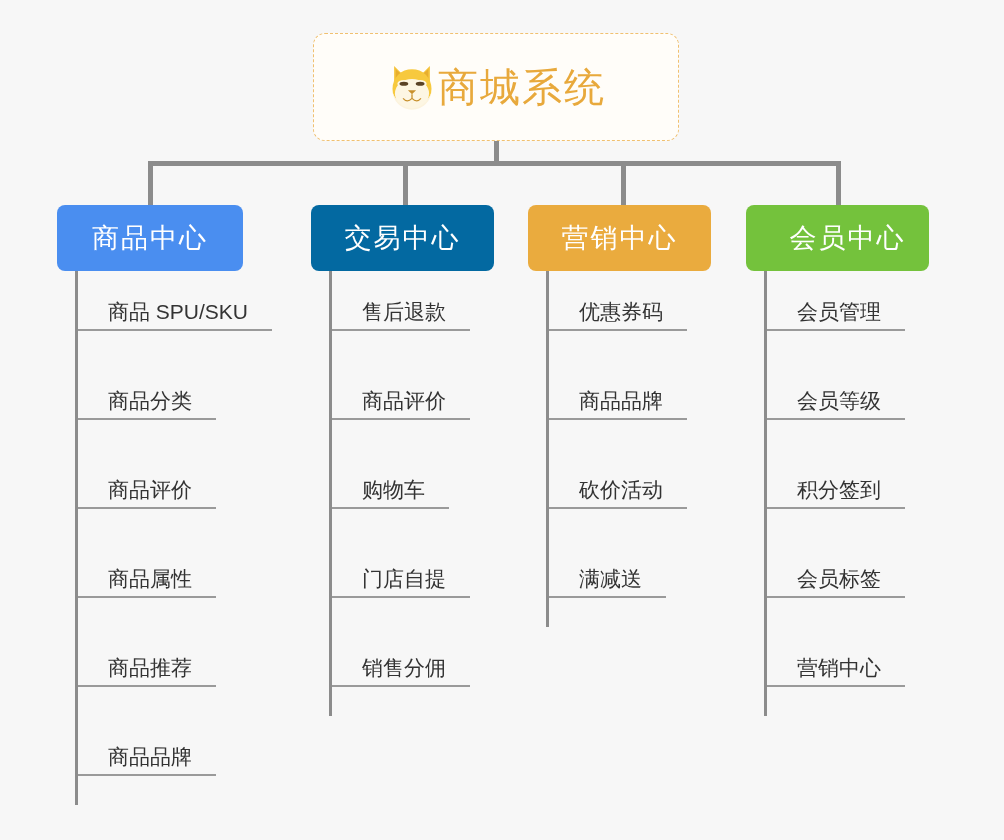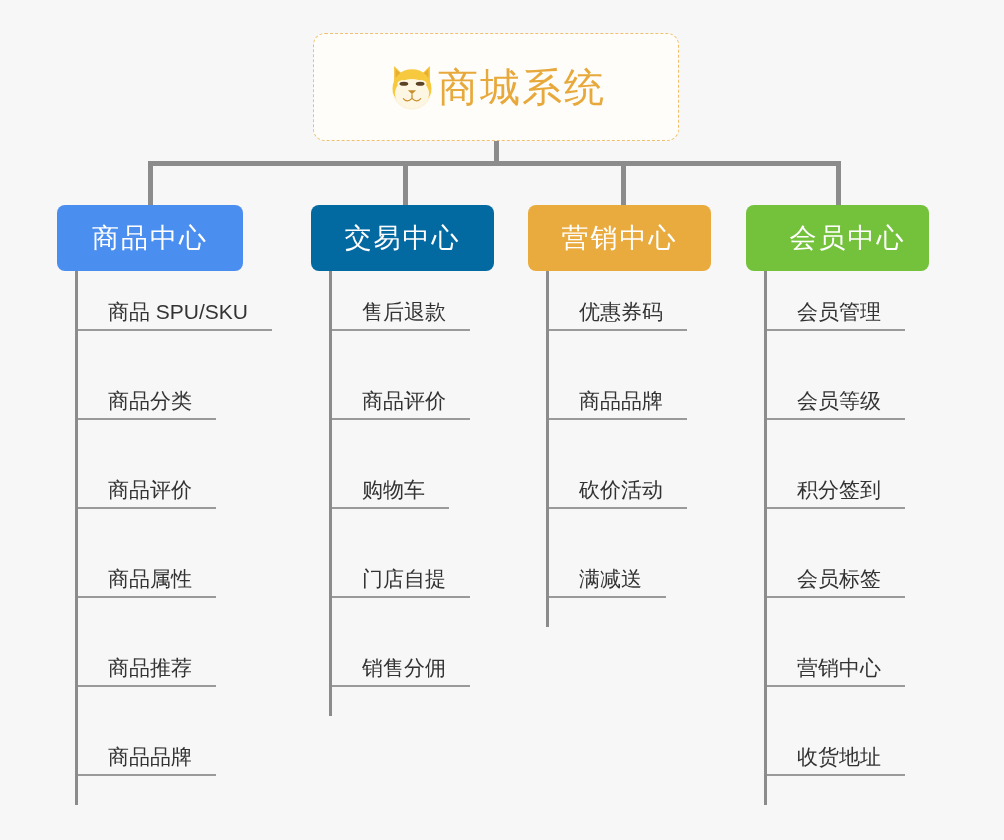--- a/index.html
+++ b/index.html
@@ -215,19 +215,16 @@
         </div>
       <div class="leaf">
           <span class="leaf-inner">积分签到</span>
         </div>
       <div class="leaf">
           <span class="leaf-inner">会员标签</span>
         </div>
       <div class="leaf">
           <span class="leaf-inner">营销中心</span>
         </div>
-      <div class="leaf">
-          <span class="leaf-inner">收货地址</span>
-        </div>
     </div>
   </div>
 
 </div>
 
 </body></html>

